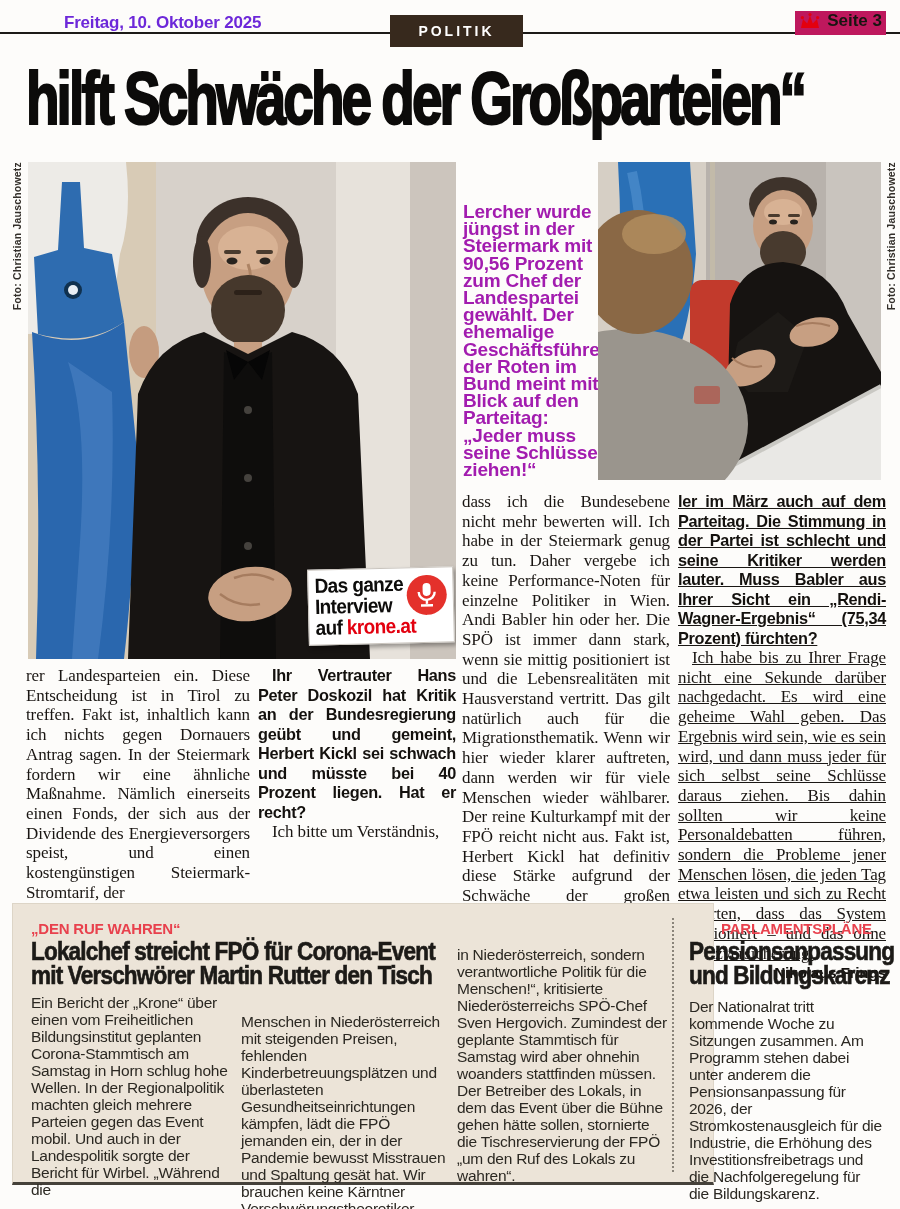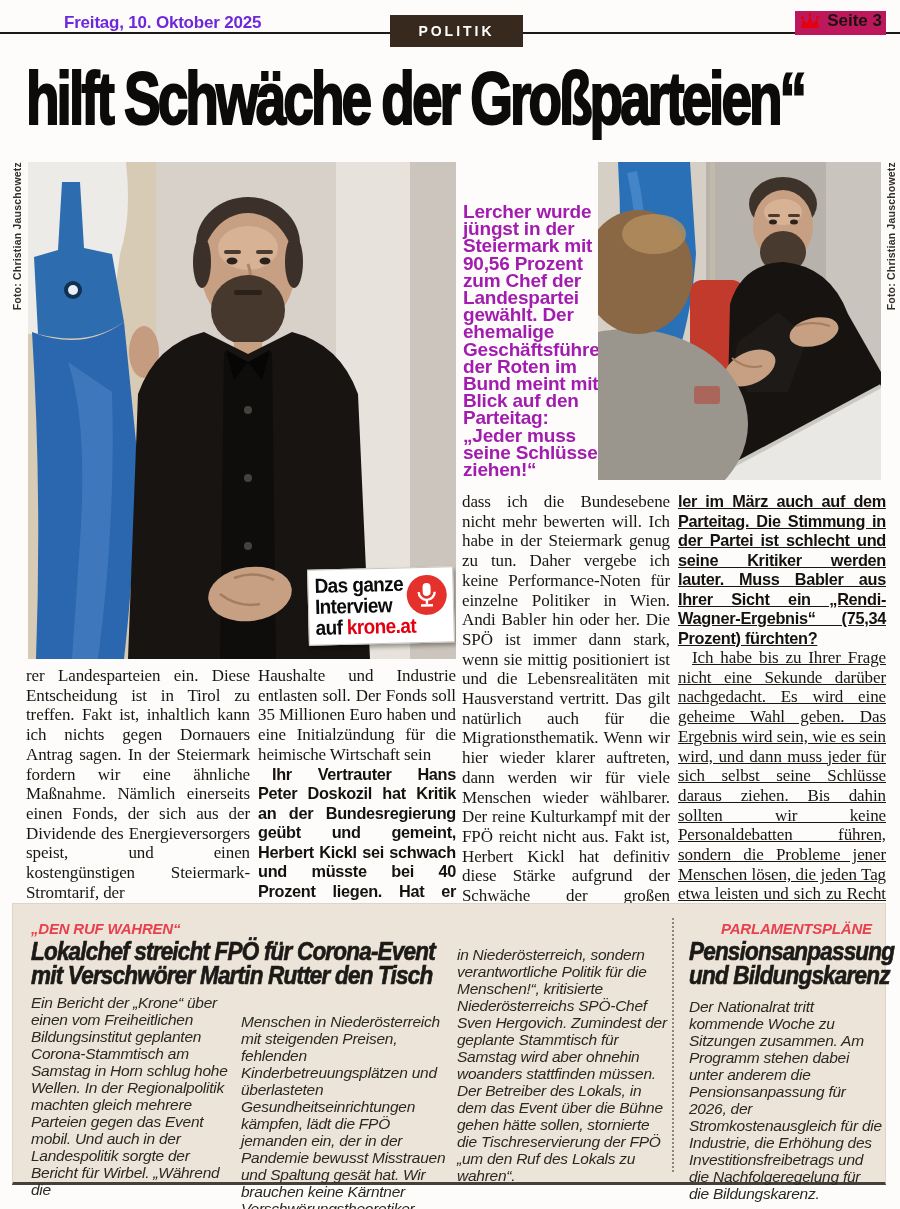--- a/index.html
+++ b/index.html
@@ -50,22 +50,22 @@
   .q{font-family:"Liberation Sans",sans-serif;font-weight:700;font-size:16.3px;line-height:19.5px;
      letter-spacing:-0.3px;color:#14110e;}
   .ind{text-indent:14px;}
   .col-1{left:26px;top:666px;width:224px;}
   .col-2{left:258px;top:666px;width:198px;}
   .col-3{left:462px;top:492px;width:208px;}
   .col-4{left:678px;top:492px;width:208px;text-decoration:underline;}
   .author{float:right;font-family:"Liberation Sans",sans-serif;font-weight:700;font-size:15.5px;color:#14110e;letter-spacing:-0.3px;}
 
   
-  .bottom{position:absolute;left:12px;top:903px;width:874px;height:282px;background:#ece4d8;
-          border:1px solid #ddd5c7;border-bottom:3px solid #45413a;box-sizing:border-box;font-style:italic;}
+  .bottom{position:absolute;left:12px;top:903px;width:702px;height:282px;background:#ece4d8;
+          border:1px solid #ddd5c7;border-bottom:3px solid #45413a;box-sizing:border-box;}
   .kicker{position:absolute;font-size:15px;font-weight:700;letter-spacing:-0.2px;color:#e8414d;}
   .b-head{position:absolute;margin:0;}
   .b-head span{display:block;white-space:nowrap;transform:scaleY(1.13);transform-origin:top left;
                font-size:22.5px;line-height:24px;font-weight:700;letter-spacing:-0.8px;color:#1c1a17;
                -webkit-text-stroke:0.6px #1c1a17;}
   .b-col{position:absolute;font-size:15.5px;line-height:17px;letter-spacing:-0.25px;color:#2b2822;text-align:left;}
   .k1{left:18px;top:16px;}
   .h1a{left:18px;top:35px;}
   .c1a{left:18px;top:90px;width:206px;}
   .c1b{left:228px;top:84px;width:210px;margin-top:25px;}
@@ -195,21 +195,20 @@
       <ellipse cx="40" cy="110" rx="55" ry="62" fill="#8a6845"></ellipse>
       <ellipse cx="56" cy="72" rx="32" ry="20" fill="#b08d5e" opacity="0.85"></ellipse>
       <rect x="96" y="224" width="26" height="18" fill="#b8473a" opacity="0.6" rx="3"></rect>
     </svg>
   </div>
 
   <div class="col col-1">
     <div class="serif">rer Landesparteien ein. Diese Entscheidung ist in Tirol zu treffen. Fakt ist, inhaltlich kann ich nichts gegen Dornauers Antrag sagen. In der Steiermark fordern wir eine ähnliche Maßnahme. Nämlich einerseits einen Fonds, der sich aus der Dividende des Energieversorgers speist, und einen kostengünstigen Steiermark-Stromtarif, der</div>
   </div>
   <div class="col col-2">
-    <div class="serif">Haushalte und Industrie entlasten soll. Der Fonds soll 35 Millionen Euro haben und eine Initialzündung für die heimische Wirtschaft sein</div>
     <div class="q ind">Ihr Vertrauter Hans Peter Doskozil hat Kritik an der Bundesregierung geübt und gemeint, Herbert Kickl sei schwach und müsste bei 40 Prozent liegen. Hat er recht?</div>
     <div class="serif ind">Ich bitte um Verständnis,</div>
   </div>
   <div class="col col-3">
     <div class="serif">dass ich die Bundesebene nicht mehr bewerten will. Ich habe in der Steiermark genug zu tun. Daher vergebe ich keine Performance-Noten für einzelne Politiker in Wien. Andi Babler hin oder her. Die SPÖ ist immer dann stark, wenn sie mittig positioniert ist und die Lebensrealitäten mit Hausverstand vertritt. Das gilt natürlich auch für die Migrationsthematik. Wenn wir hier wieder klarer auftreten, dann werden wir für viele Menschen wieder wählbarer. Der reine Kulturkampf mit der FPÖ reicht nicht aus. Fakt ist, Herbert Kickl hat definitiv diese Stärke aufgrund der Schwäche der großen etablierten Parteien.</div>
     <div class="q ind">Liefern muss Andreas Bab-</div>
   </div>
   <div class="col col-4">
     <div class="q">ler im März auch auf dem Parteitag. Die Stimmung in der Partei ist schlecht und seine Kritiker werden lauter. Muss Babler aus Ihrer Sicht ein „Rendi-Wagner-Ergebnis“ (75,34 Prozent) fürchten?</div>
     <div class="serif ind"><span>Ich habe bis zu Ihrer Frage nicht eine Sekunde darüber nachgedacht. Es wird eine geheime Wahl geben. Das Ergebnis wird sein, wie es sein wird, und dann muss jeder für sich selbst seine Schlüsse daraus ziehen. Bis dahin sollten wir keine Personaldebatten führen, sondern die Probleme jener Menschen lösen, die jeden Tag etwa leisten und sich zu Recht erwarten, dass das System funktioniert – und das ohne Zusatzversicherung.</span> <span class="author">Nikolaus Frings</span></div>

